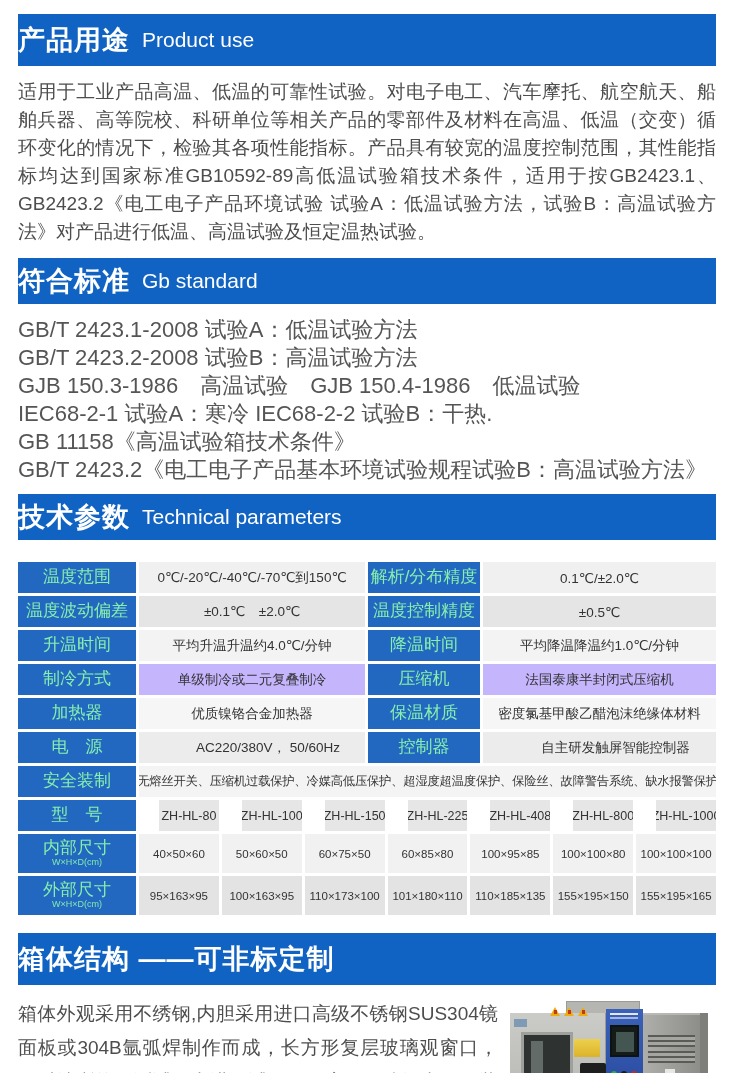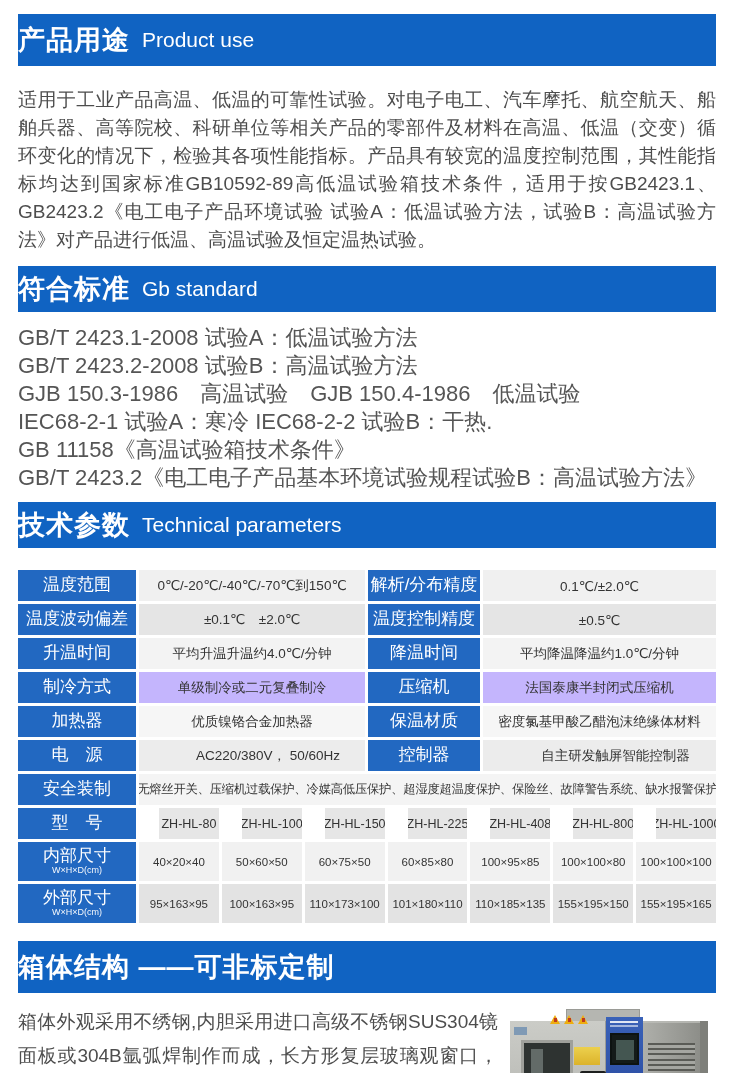--- a/index.html
+++ b/index.html
@@ -15,35 +15,35 @@
     background:var(--accent-blue,#1063c2);color:#fff;display:flex;align-items:center;
     padding-left:0;width:100%;
   }
   .banner.tall{height:52px;}
   .banner.short{height:46px;}
   .banner .zh{font-size:27px;font-weight:bold;letter-spacing:1px;}
   .banner .en{font-size:21px;margin-left:12px;font-weight:400;}
 
   
   .para{
-    margin-top:20px;font-size:19px;line-height:28px;color:#4d4d4d;
+    margin-top:12px;font-size:19px;line-height:28px;color:#4d4d4d;
     text-align:justify;width:100%;
   }
   .std-list{margin-top:12px;font-size:22px;line-height:28px;color:#555;}
   .std-list div{white-space:nowrap;}
 
   
   .tbl{margin-top:22px;width:698px;}
   .trow{display:grid;gap:3px;margin-bottom:3px;}
   .pair{grid-template-columns:118px 226px 112px 1fr;height:31px;}
   .safety{grid-template-columns:118px 1fr;height:31px;}
   .models{grid-template-columns:118px repeat(7,1fr);height:31px;}
   .dims{grid-template-columns:118px repeat(7,1fr);height:39px;}
   .lbl{
-    background:var(--table-label-blue,#2268c1);color:#ffffff;display:flex;flex-direction:column;
+    background:var(--table-label-blue,#2268c1);color:#86efac;display:flex;flex-direction:column;
     align-items:center;justify-content:center;font-size:17px;line-height:1.1;
     white-space:nowrap;
   }
   .lbl .sub{font-size:9px;opacity:.95;margin-top:1px;}
   .val{
     display:flex;align-items:center;justify-content:center;color:#333;
     font-size:13.5px;white-space:nowrap;overflow:hidden;
   }
   .bg1{background:#f0f0f0;} .bg2{background:#e5e5e5;} .bg3{background:#f3f3f3;}
   .bg4{background:#c4b5fd;} .bg5{background:#f6f6f6;} .bg6{background:#ececec;padding-left:32px;}
@@ -160,21 +160,21 @@
       <div class="val bgB">ZH-HL-408</div>
       <div class="val bgB">ZH-HL-800</div>
       <div class="val bgB">ZH-HL-1000</div>
     </div>
 
     <div class="trow dims">
       <div class="lbl">
         <span>内部尺寸</span>
         <span class="sub">W×H×D(cm)</span>
       </div>
-      <div class="val bgC">40×20×40</div>
+      <div class="val bgC">40×50×60</div>
       <div class="val bgC">50×60×50</div>
       <div class="val bgC">60×75×50</div>
       <div class="val bgC">60×85×80</div>
       <div class="val bgC">100×95×85</div>
       <div class="val bgC">100×100×80</div>
       <div class="val bgC">100×100×100</div>
     </div>
 
     <div class="trow dims">
       <div class="lbl">

